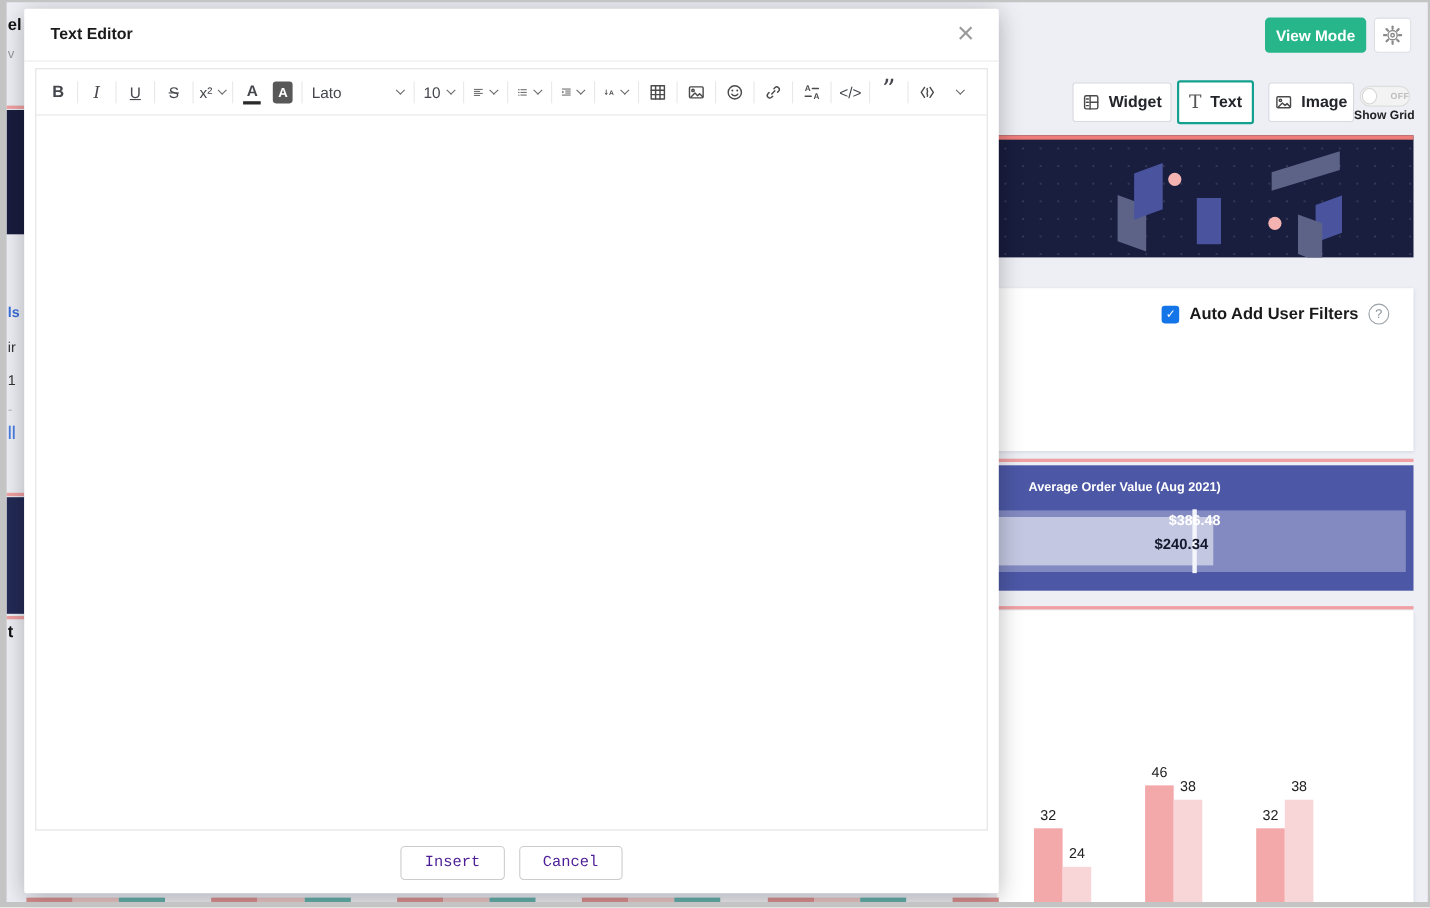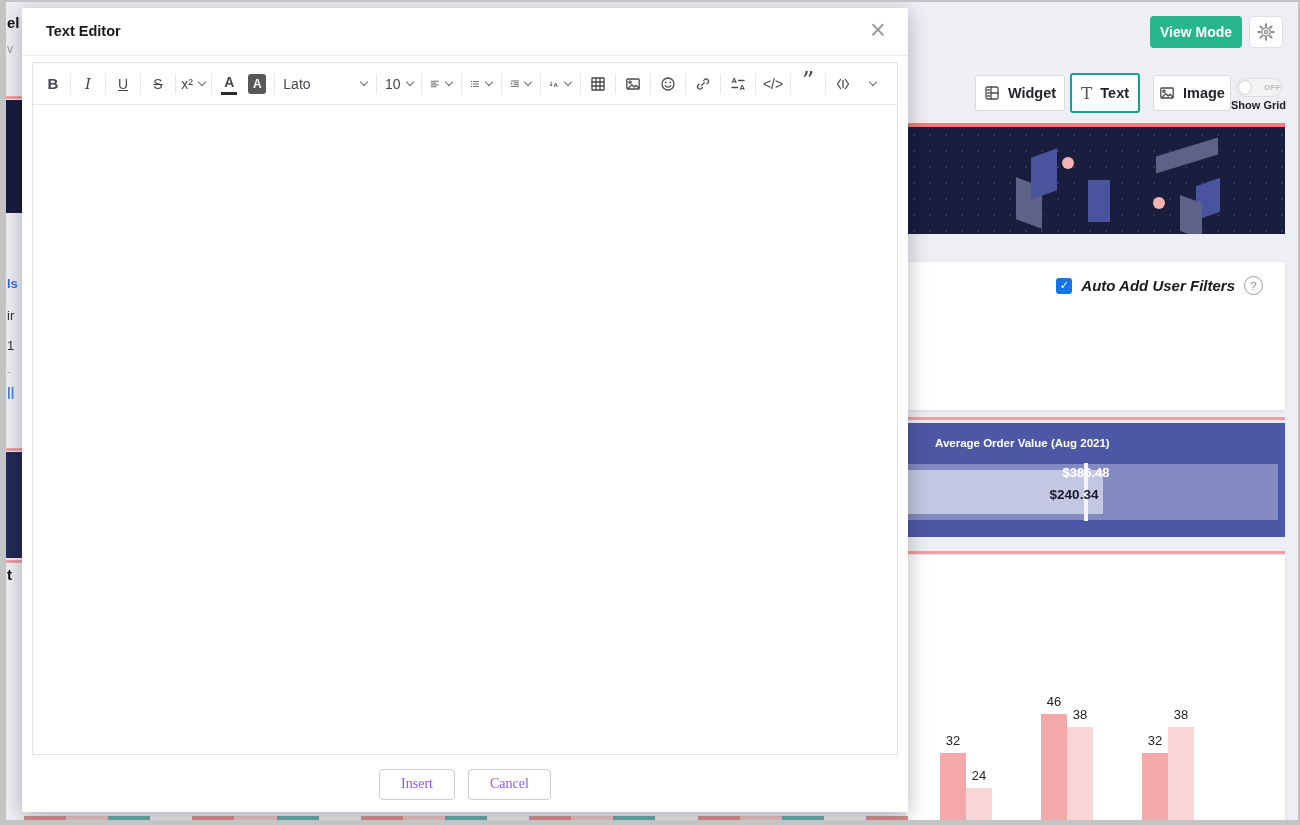--- a/index.html
+++ b/index.html
@@ -50,21 +50,21 @@
   .par { width:26px; height:42px; }
   .slate { background:#5d6387; }
   .indigo { background:#4a549e; }
   .pinkdot { width:12px; height:12px; border-radius:50%; background:#f4b3b1; }
 
   
   .filters-panel { position:absolute; left:906px; top:262px; width:379px; height:148px; background:#fff; box-shadow:0 1px 3px rgba(60,60,90,.12); }
   .filters-row { position:absolute; right:22px; top:14px; display:flex; align-items:center; gap:9px; }
   .checkbox { width:16px; height:16px; background:#1375e8; border-radius:3px; color:#fff; font-size:11px; display:flex;
     align-items:center; justify-content:center; cursor:pointer; }
-  .filters-label { font-size:15px; font-weight:600; color:#1a1a1a;font-style:italic; }
+  .filters-label { font-size:15px; font-weight:600; color:#1a1a1a; }
   .help-circle { width:19px; height:19px; border:1px solid #9aa0a6; border-radius:50%; color:#8a9096; font-size:11.5px;
     display:flex; align-items:center; justify-content:center; cursor:pointer; }
 
   .pink-divider { position:absolute; left:906px; width:379px; height:3px; background:#f0a0a2; }
   .divider-1 { top:417px; } .divider-2 { top:551px; }
 
   
   .bullet-widget { position:absolute; left:906px; top:423px; width:379px; height:114px; background:#4c58a6; overflow:hidden; }
   .bullet-title { position:absolute; left:29px; top:14px; color:#fff; font-size:11.5px; font-weight:600; }
   .bullet-outer { position:absolute; left:0; top:41px; width:372px; height:56px; background:rgba(255,255,255,0.30); }
@@ -109,21 +109,21 @@
     transform:rotate(45deg); display:inline-block; margin:-3px 1px 0 4px; flex:0 0 auto; }
   .tb-more { margin-left:auto; margin-right:6px; }
   .tb svg { display:block; }
   .quote-glyph { font-family:"DejaVu Serif", serif; font-size:24px; line-height:8px; height:14px; color:#45474d; }
 
   .editor-area { height:650px; padding:12px; font-size:13px; color:#222; outline:none; cursor:text; }
 
   .modal-footer { position:absolute; left:0; bottom:0; width:100%; height:56px; display:flex; align-items:center;
     justify-content:center; gap:13px; }
   .btn-plain { height:31px; padding:0 21px; background:#fff; border:1px solid #ccc; border-radius:4px; font-size:14px;
-    color:#8b5cf6; font-family:Liberation Serif, serif; cursor:pointer;text-align:center; }
+    color:#4c1d95; font-family:Liberation Mono, monospace; cursor:pointer;text-align:center; }
 
   svg.ic { stroke:#4a4a4a; stroke-width:1.3; fill:none; stroke-linecap:round; stroke-linejoin:round; }
   svg.ic .fill { fill:#4a4a4a; stroke:none; }
   svg.ic text { fill:#4a4a4a; stroke:none; font-family:"Liberation Sans",sans-serif; }
 </style>
 </head>
 <body>
 
 <div class="screen">
 

